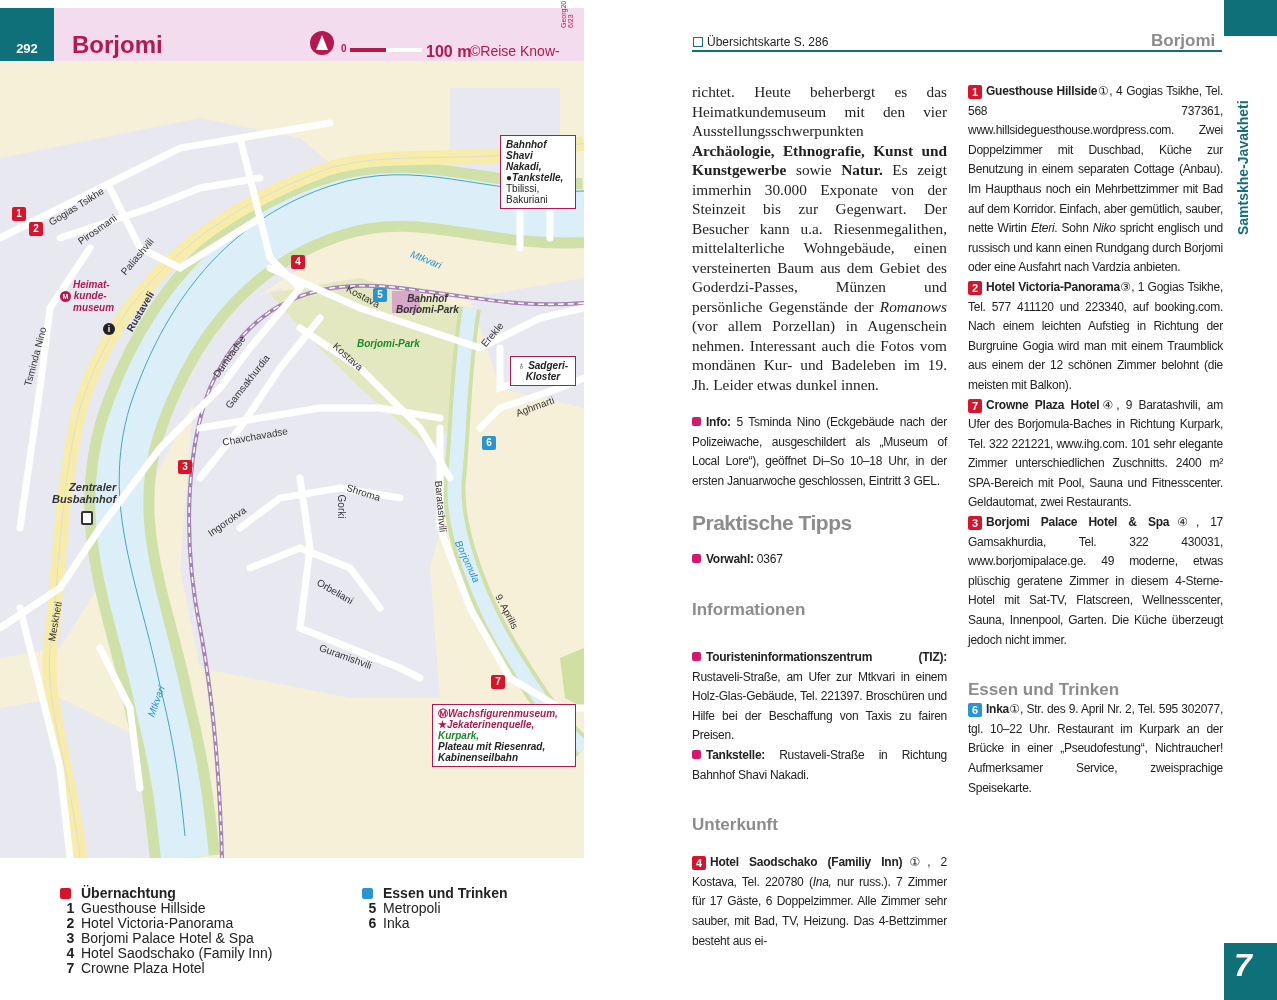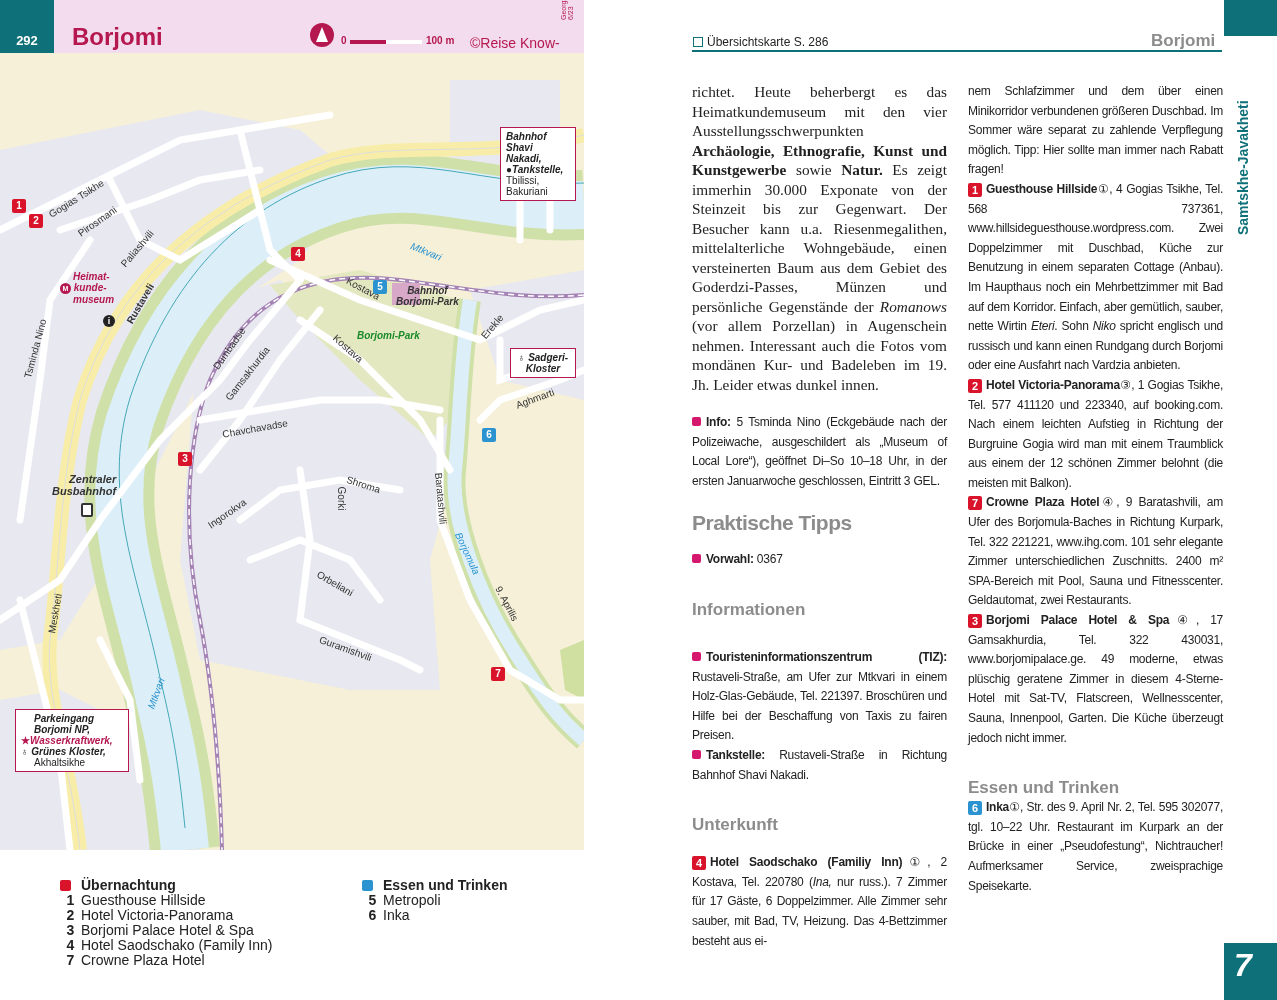--- a/index.html
+++ b/index.html
@@ -1,29 +1,29 @@
 <!DOCTYPE html>
 <html><head>
 <meta charset="utf-8">
 <style>
   * { box-sizing: border-box; margin: 0; padding: 0; }
   html, body { width: 1277px; height: 1000px; overflow: hidden; background: #fff; }
   body { position: relative; font-family: "Liberation Sans", sans-serif; color: #222; }
 
   
-  .left-page { position: absolute; left: 0; top: 0; width: 584px; height: 780px; background: #8b5cf6; }
+  .left-page { position: absolute; left: 0; top: 8px; width: 584px; height: 780px; background: #8b5cf6; }
   .lp-header { position: absolute; left: 0; top: 0; width: 584px; height: 53px; background: #f2dced; }
   .lp-pagenum { position: absolute; left: 0; top: 0; width: 54px; height: 53px; background: #0e7078; color: #fff; font-weight: bold; font-size: 13px; padding-top: 33px; text-align: center; font-family: "Liberation Sans", sans-serif; }
   .lp-title { position: absolute; left: 72px; top: 23px; font-size: 24px; font-weight: bold; color: #b5174f; }
   .north { position: absolute; left: 310px; top: 23px; width: 24px; height: 24px; border-radius: 50%; background: #b5174f; }
   .north::after { content: ""; position: absolute; left: 6px; top: 4px; border-left: 6px solid transparent; border-right: 6px solid transparent; border-bottom: 15px solid #fff; }
   .scale-0 { position: absolute; left: 341px; top: 35px; font-size: 10px; font-weight: bold; color: #b5174f; }
   .scale-bar { position: absolute; left: 350px; top: 40px; width: 72px; height: 4px; background: #fff; }
   .scale-bar::before { content: ""; position: absolute; left: 0; top: 0; width: 36px; height: 4px; background: #b5174f; }
-  .scale-100 { position: absolute; left: 426px; top: 35px; font-size: 10px; font-weight: bold; color: #b5174f; }
+  .scale-100 { position: absolute; left: 426px; top: 35px; font-size: 16px; font-weight: bold; color: #b5174f; }
   .copyright { position: absolute; left: 470px; top: 35px; font-size: 14px; color: #b5174f; }
   .georg { position: absolute; left: 560px; top: 20px; font-size: 7px; color: #b5174f; transform: rotate(-90deg); transform-origin: left top; }
 
   .map { position: absolute; left: 0; top: 53px; width: 584px; height: 797px; overflow: hidden; background: #f6f0d8; }
   .map svg { position: absolute; left: 0; top: 0; }
 
   .map-label { position: absolute; font-size: 10px; color: #333; white-space: nowrap; font-style: italic; }
   .marker { position: absolute; width: 14px; height: 14px; border-radius: 2px; color: #fff; font-size: 10px; font-weight: bold; text-align: center; line-height: 14px; }
   .marker.red { background: #d8132a; }
   .marker.blue { background: #2a93d0; }
@@ -183,26 +183,26 @@
       <div>Bahnhof</div>
       <div>Shavi Nakadi,</div>
       <div><span>●</span><span>Tankstelle,</span></div>
       <div class="plain">Tbilissi,</div>
       <div class="plain">Bakuriani</div>
     </div>
     <div class="callout" style="left:510px;top:295px;width:66px;text-align:center;">
       <div><span style="font-style:normal;">♁</span> <span>Sadgeri-</span></div>
       <div>Kloster</div>
     </div>
-    <div class="callout" style="left:15px;top:656px;width:114px;padding-left:18px;">
-      <div>Parkeingang</div>
-      <div>Borjomi NP,</div>
-      <div class="crim" style="margin-left:-13px;"><span style="font-style:normal;">★</span><span>Wasserkraftwerk,</span></div>
-      <div style="margin-left:-13px;"><span style="font-style:normal;">♁</span> <span>Grünes Kloster,</span></div>
-      <div class="plain">Akhaltsikhe</div>
+    <div class="callout" style="left:432px;top:643px;width:144px;">
+      <div class="crim"><span style="font-style:normal;">Ⓜ</span><span>Wachsfigurenmuseum,</span></div>
+      <div class="crim"><span style="font-style:normal;">★</span><span>Jekaterinenquelle,</span></div>
+      <div class="green">Kurpark,</div>
+      <div>Plateau mit Riesenrad,</div>
+      <div>Kabinenseilbahn</div>
     </div>
   </div>
 
   <div class="legend">
     <div class="leg-col" style="left:0;">
       <div class="leg-head">
           <span class="leg-sq" style="background:#d8132a;"></span>
           <span>Übernachtung</span>
         </div>
       <div class="leg-item">
@@ -267,21 +267,20 @@
 
     <p class="sans" style="margin-top:28px;"><span class="bullet"></span><b>Touristeninformationszentrum (TIZ):</b><span> Rustaveli-Straße, am Ufer zur Mtkvari in einem Holz-Glas-Gebäude, Tel. 221397. Broschüren und Hilfe bei der Beschaffung von Taxis zu fairen Preisen.</span></p>
     <p class="sans"><span class="bullet"></span><b>Tankstelle:</b><span> Rustaveli-Straße in Richtung Bahnhof Shavi Nakadi.</span></p>
 
     <h3 class="sec-h" style="margin-top:30px;">Unterkunft</h3>
 
     <p class="sans" style="margin-top:18px;"><span class="num red">4</span><b>Hotel Saodschako (Familiy Inn)</b><span>①</span><span>, 2 Kostava, Tel. 220780 (</span><i>Ina,</i><span> nur russ.). 7 Zimmer für 17 Gäste, 6 Doppelzimmer. Alle Zimmer sehr sauber, mit Bad, TV, Heizung. Das 4-Bettzimmer besteht aus ei-</span></p>
   </div>
 
   <div class="col col2">
-    <p class="sans">nem Schlafzimmer und dem über einen Minikorridor verbundenen größeren Duschbad. Im Sommer wäre separat zu zahlende Verpflegung möglich. Tipp: Hier sollte man immer nach Rabatt fragen!</p>
 
     <p class="sans"><span class="num red">1</span><b>Guesthouse Hillside</b><span>①</span><span>, 4 Gogias Tsikhe, Tel. 568 737361, www.hillsideguesthouse.wordpress.com. Zwei Doppelzimmer mit Duschbad, Küche zur Benutzung in einem separaten Cottage (Anbau). Im Haupthaus noch ein Mehrbettzimmer mit Bad auf dem Korridor. Einfach, aber gemütlich, sauber, nette Wirtin </span><i>Eteri</i><span>. Sohn </span><i>Niko</i><span> spricht englisch und russisch und kann einen Rundgang durch Borjomi oder eine Ausfahrt nach Vardzia anbieten.</span></p>
 
     <p class="sans"><span class="num red">2</span><b>Hotel Victoria-Panorama</b><span>③</span><span>, 1 Gogias Tsikhe, Tel. 577 411120 und 223340, auf booking.com. Nach einem leichten Aufstieg in Richtung der Burgruine Gogia wird man mit einem Traumblick aus einem der 12 schönen Zimmer belohnt (die meisten mit Balkon).</span></p>
 
     <p class="sans"><span class="num red">7</span><b>Crowne Plaza Hotel</b><span>④</span><span>, 9 Baratashvili, am Ufer des Borjomula-Baches in Richtung Kurpark, Tel. 322 221221, www.ihg.com. 101 sehr elegante Zimmer unterschiedlichen Zuschnitts. 2400 m² SPA-Bereich mit Pool, Sauna und Fitnesscenter. Geldautomat, zwei Restaurants.</span></p>
 
     <p class="sans"><span class="num red">3</span><b>Borjomi Palace Hotel &amp; Spa</b><span>④</span><span>, 17 Gamsakhurdia, Tel. 322 430031, www.borjomipalace.ge. 49 moderne, etwas plüschig geratene Zimmer in diesem 4-Sterne-Hotel mit Sat-TV, Flatscreen, Wellnesscenter, Sauna, Innenpool, Garten. Die Küche überzeugt jedoch nicht immer.</span></p>
 
     <h3 class="sec-h" style="margin-top:30px;">Essen und Trinken</h3>

